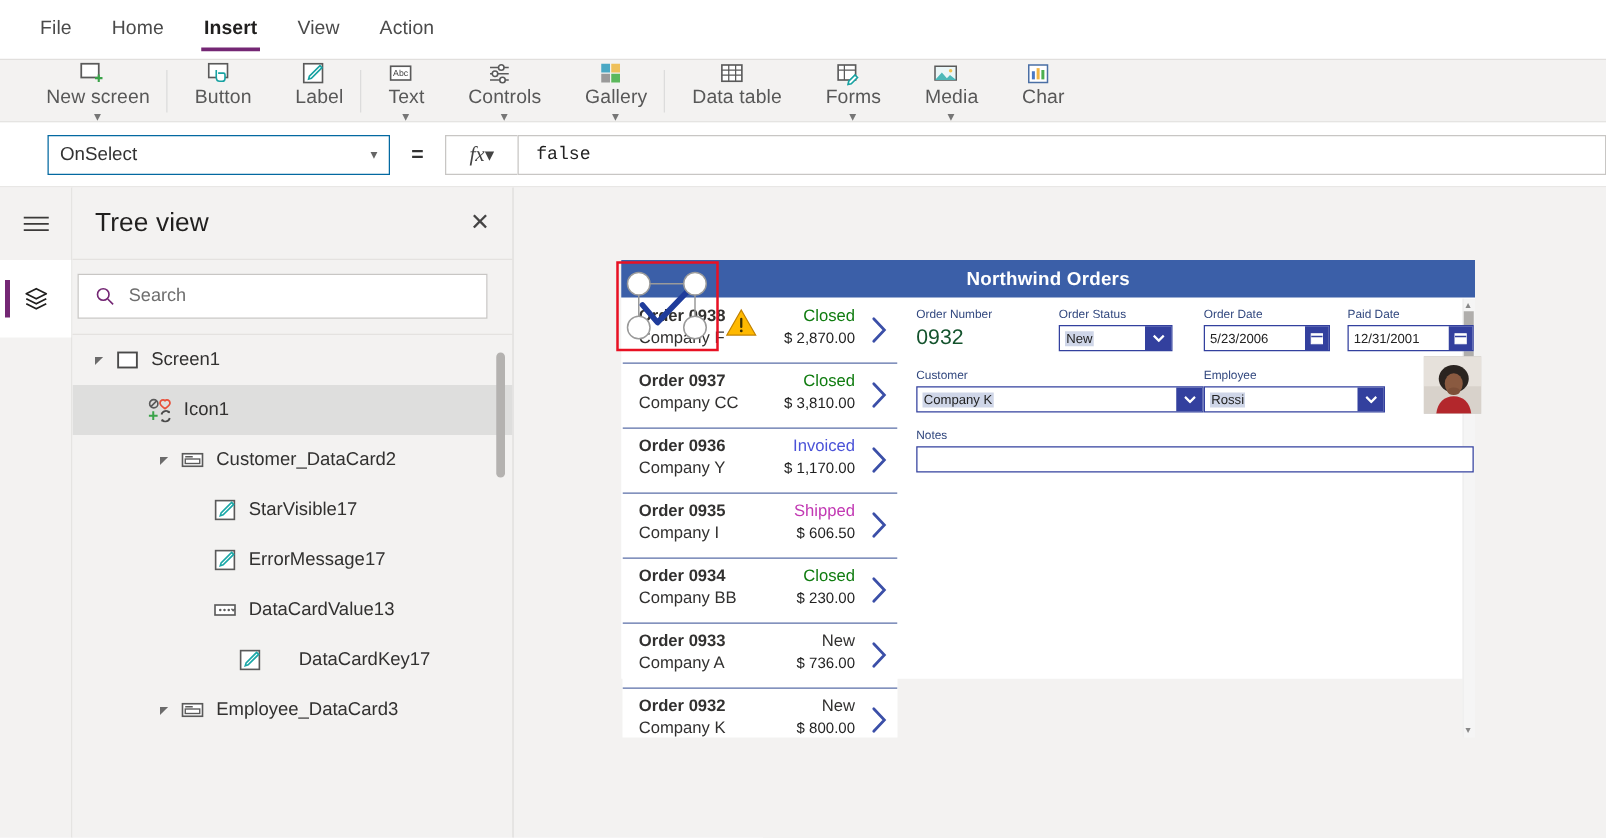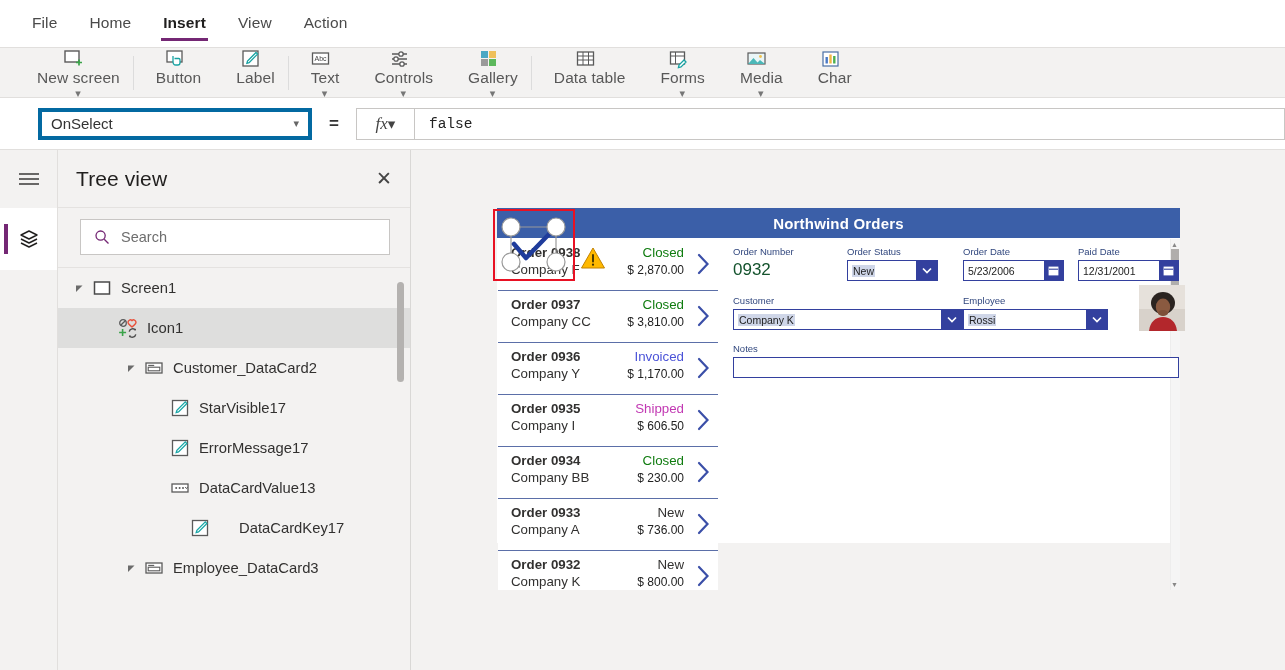--- a/index.html
+++ b/index.html
@@ -46,21 +46,21 @@
   .rb-sep{ width:1px; height:34px; background:#dcdcdc; flex:0 0 1px; }
   .ic{ width:21px; height:21px; display:block; flex:0 0 21px; }
 
   
   .fxbar{
     position:absolute; left:0; top:98px; width:1285px; height:52px;
     background:#ffffff; border-bottom:1px solid #e1dfdd;
     display:flex; align-items:center; padding-left:38px;
   }
   .propsel{
-    width:274px; height:32px; border:4px solid #0369a1; background:#fff;
+    width:274px; height:32px; border:1px solid #0369a1; background:#fff;
     display:flex; align-items:center; padding:0 9px;
     font-size:15px; color:#333; position:relative;
   }
   .propsel .cvx{ position:absolute; right:9px; color:#666; font-size:11px;}
   .eq{ margin:0 17px; font-size:17px; font-weight:bold; color:#333; }
   .fxbox{
     width:58px; height:32px; border:1px solid #c8c6c4; border-right:none;
     background:#fff; display:flex; align-items:center; justify-content:center;
     font-size:15px; color:#444;
   }
@@ -94,21 +94,21 @@
   .tree{
     position:absolute; left:58px; top:150px; width:353px; height:520px;
     background:#f3f2f1; border-right:1px solid #d9d8d6;
   }
   .tree-head{
     height:58px; display:flex; align-items:center; padding:0 18px;
     border-bottom:1px solid #e4e2e0;
   }
   .tree-title{ font-size:21px; color:#201f1e; flex:1; letter-spacing:.1px; }
   .tree-close{ font-size:19px; color:#444; cursor:pointer; line-height:1; }
-  .searchwrap{ padding:11px 20px 12px 22px; border-bottom:1px solid #e4e2e0; }
+  .searchwrap{ padding:11px 20px 12px 4px; border-bottom:1px solid #e4e2e0; }
   .searchbox{
     height:36px; border:1px solid #c8c6c4; background:#ffffff;
     display:flex; align-items:center; padding-left:13px;
   }
   .searchbox .stxt{ font-size:14.5px; color:#6e6e6e; margin-left:11px; }
 
   .tree-list{ position:relative; height:366px; overflow:hidden; }
   .trow{
     height:40px; display:flex; align-items:center; cursor:pointer;
     font-size:14.8px; color:#323130;

